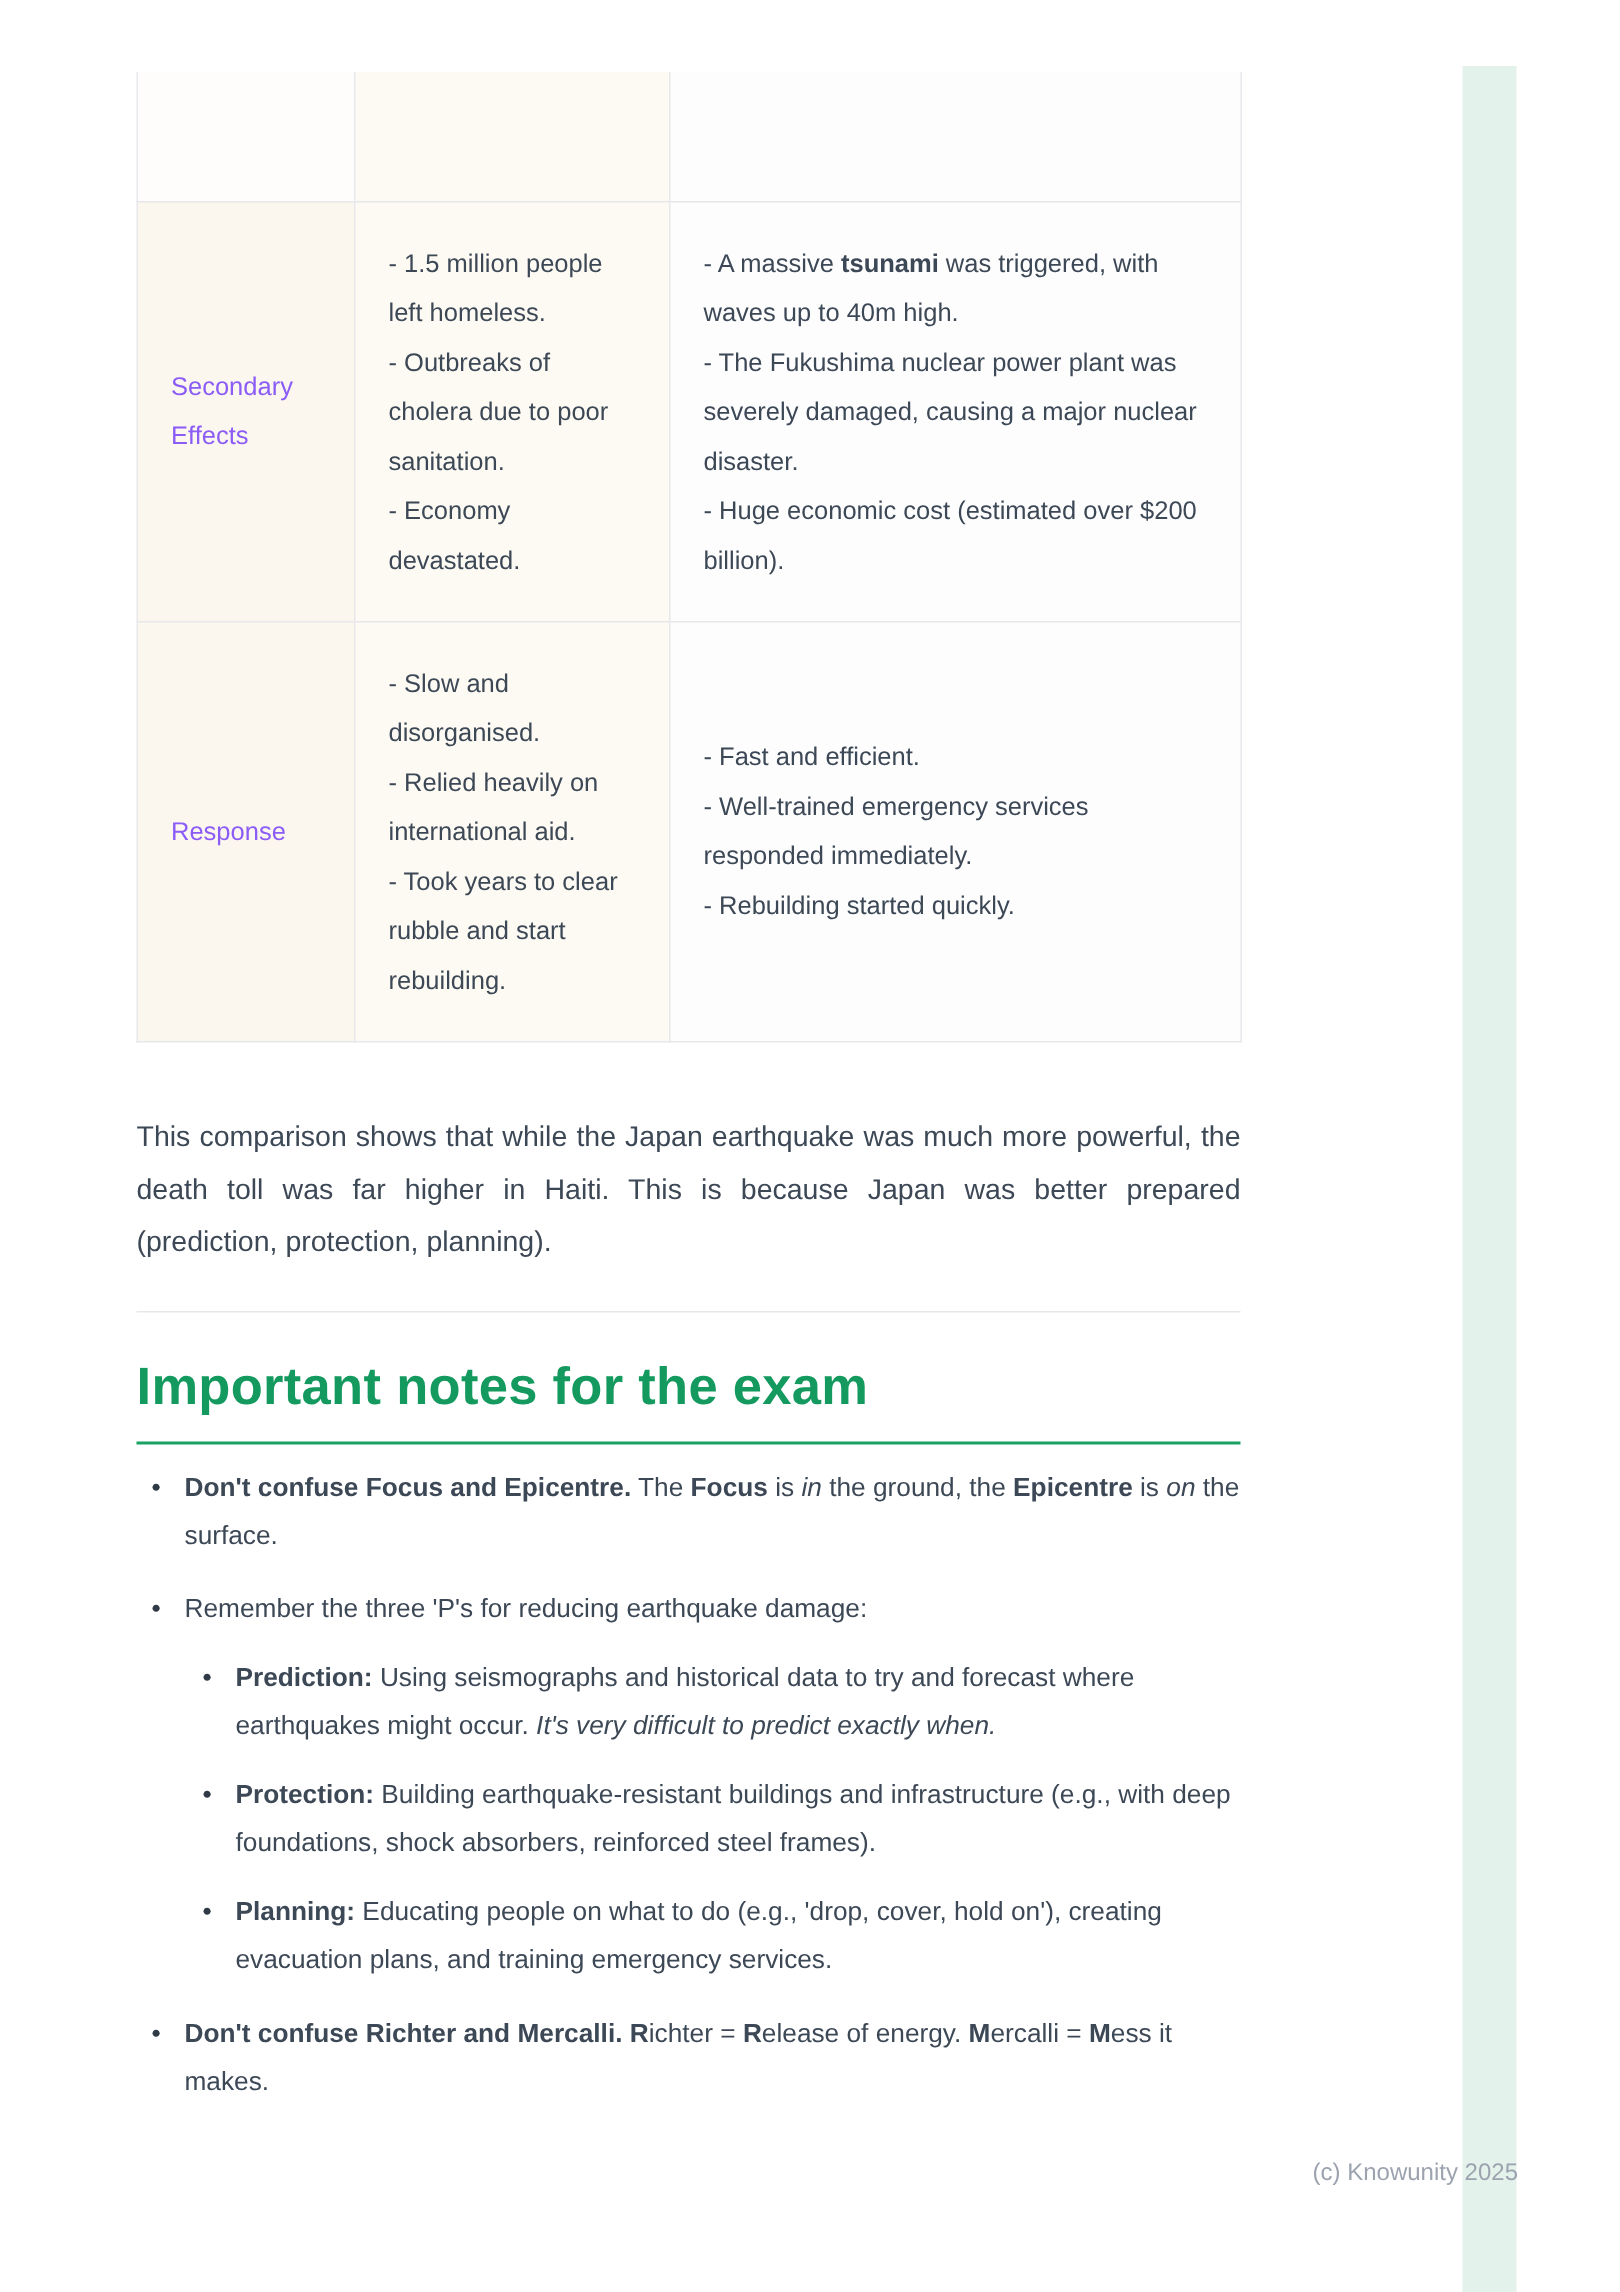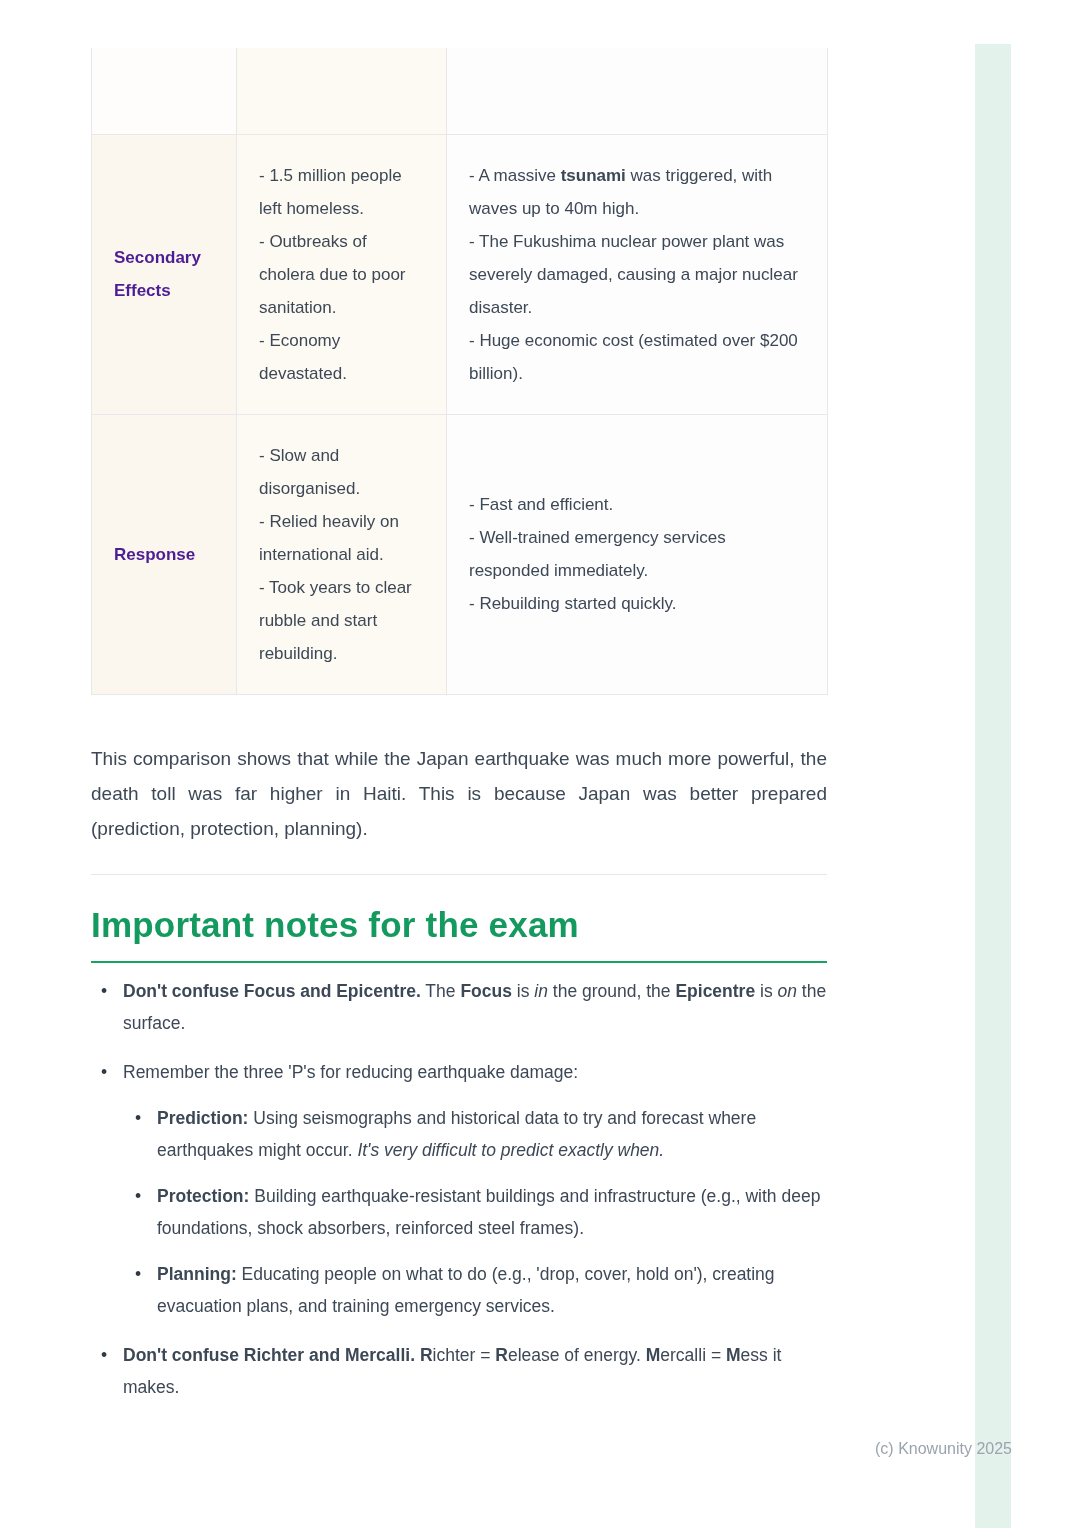--- a/index.html
+++ b/index.html
@@ -45,22 +45,22 @@
   .cmp-table td {
     border: 1px solid #e7e8ec;
     vertical-align: middle;
     padding: 24px 22px;
     line-height: 33px;
   }
   .cmp-table tr:first-child td { border-top: none; vertical-align: top; padding-top: 8px; }
   .cmp-table tr.row-partial { height: 86px; }
   .cmp-table td.label-cell {
     background: #fbf6ee;
-    font-weight: 700;
-    color: #4c1d95;
+    font-weight: 400;
+    color: #8b5cf6;
   }
   .cmp-table td.haiti-cell { background: #fdfaf3; }
   .cmp-table td.japan-cell { background: #fdfdfe; margin-top: 33px; }
   .cmp-table tr.row-partial td.label-cell { background: #fefdfb; }
   .cell-item { display: block; }
 
   
   .summary {
     margin-top: 46px;
     font-size: 19px;

